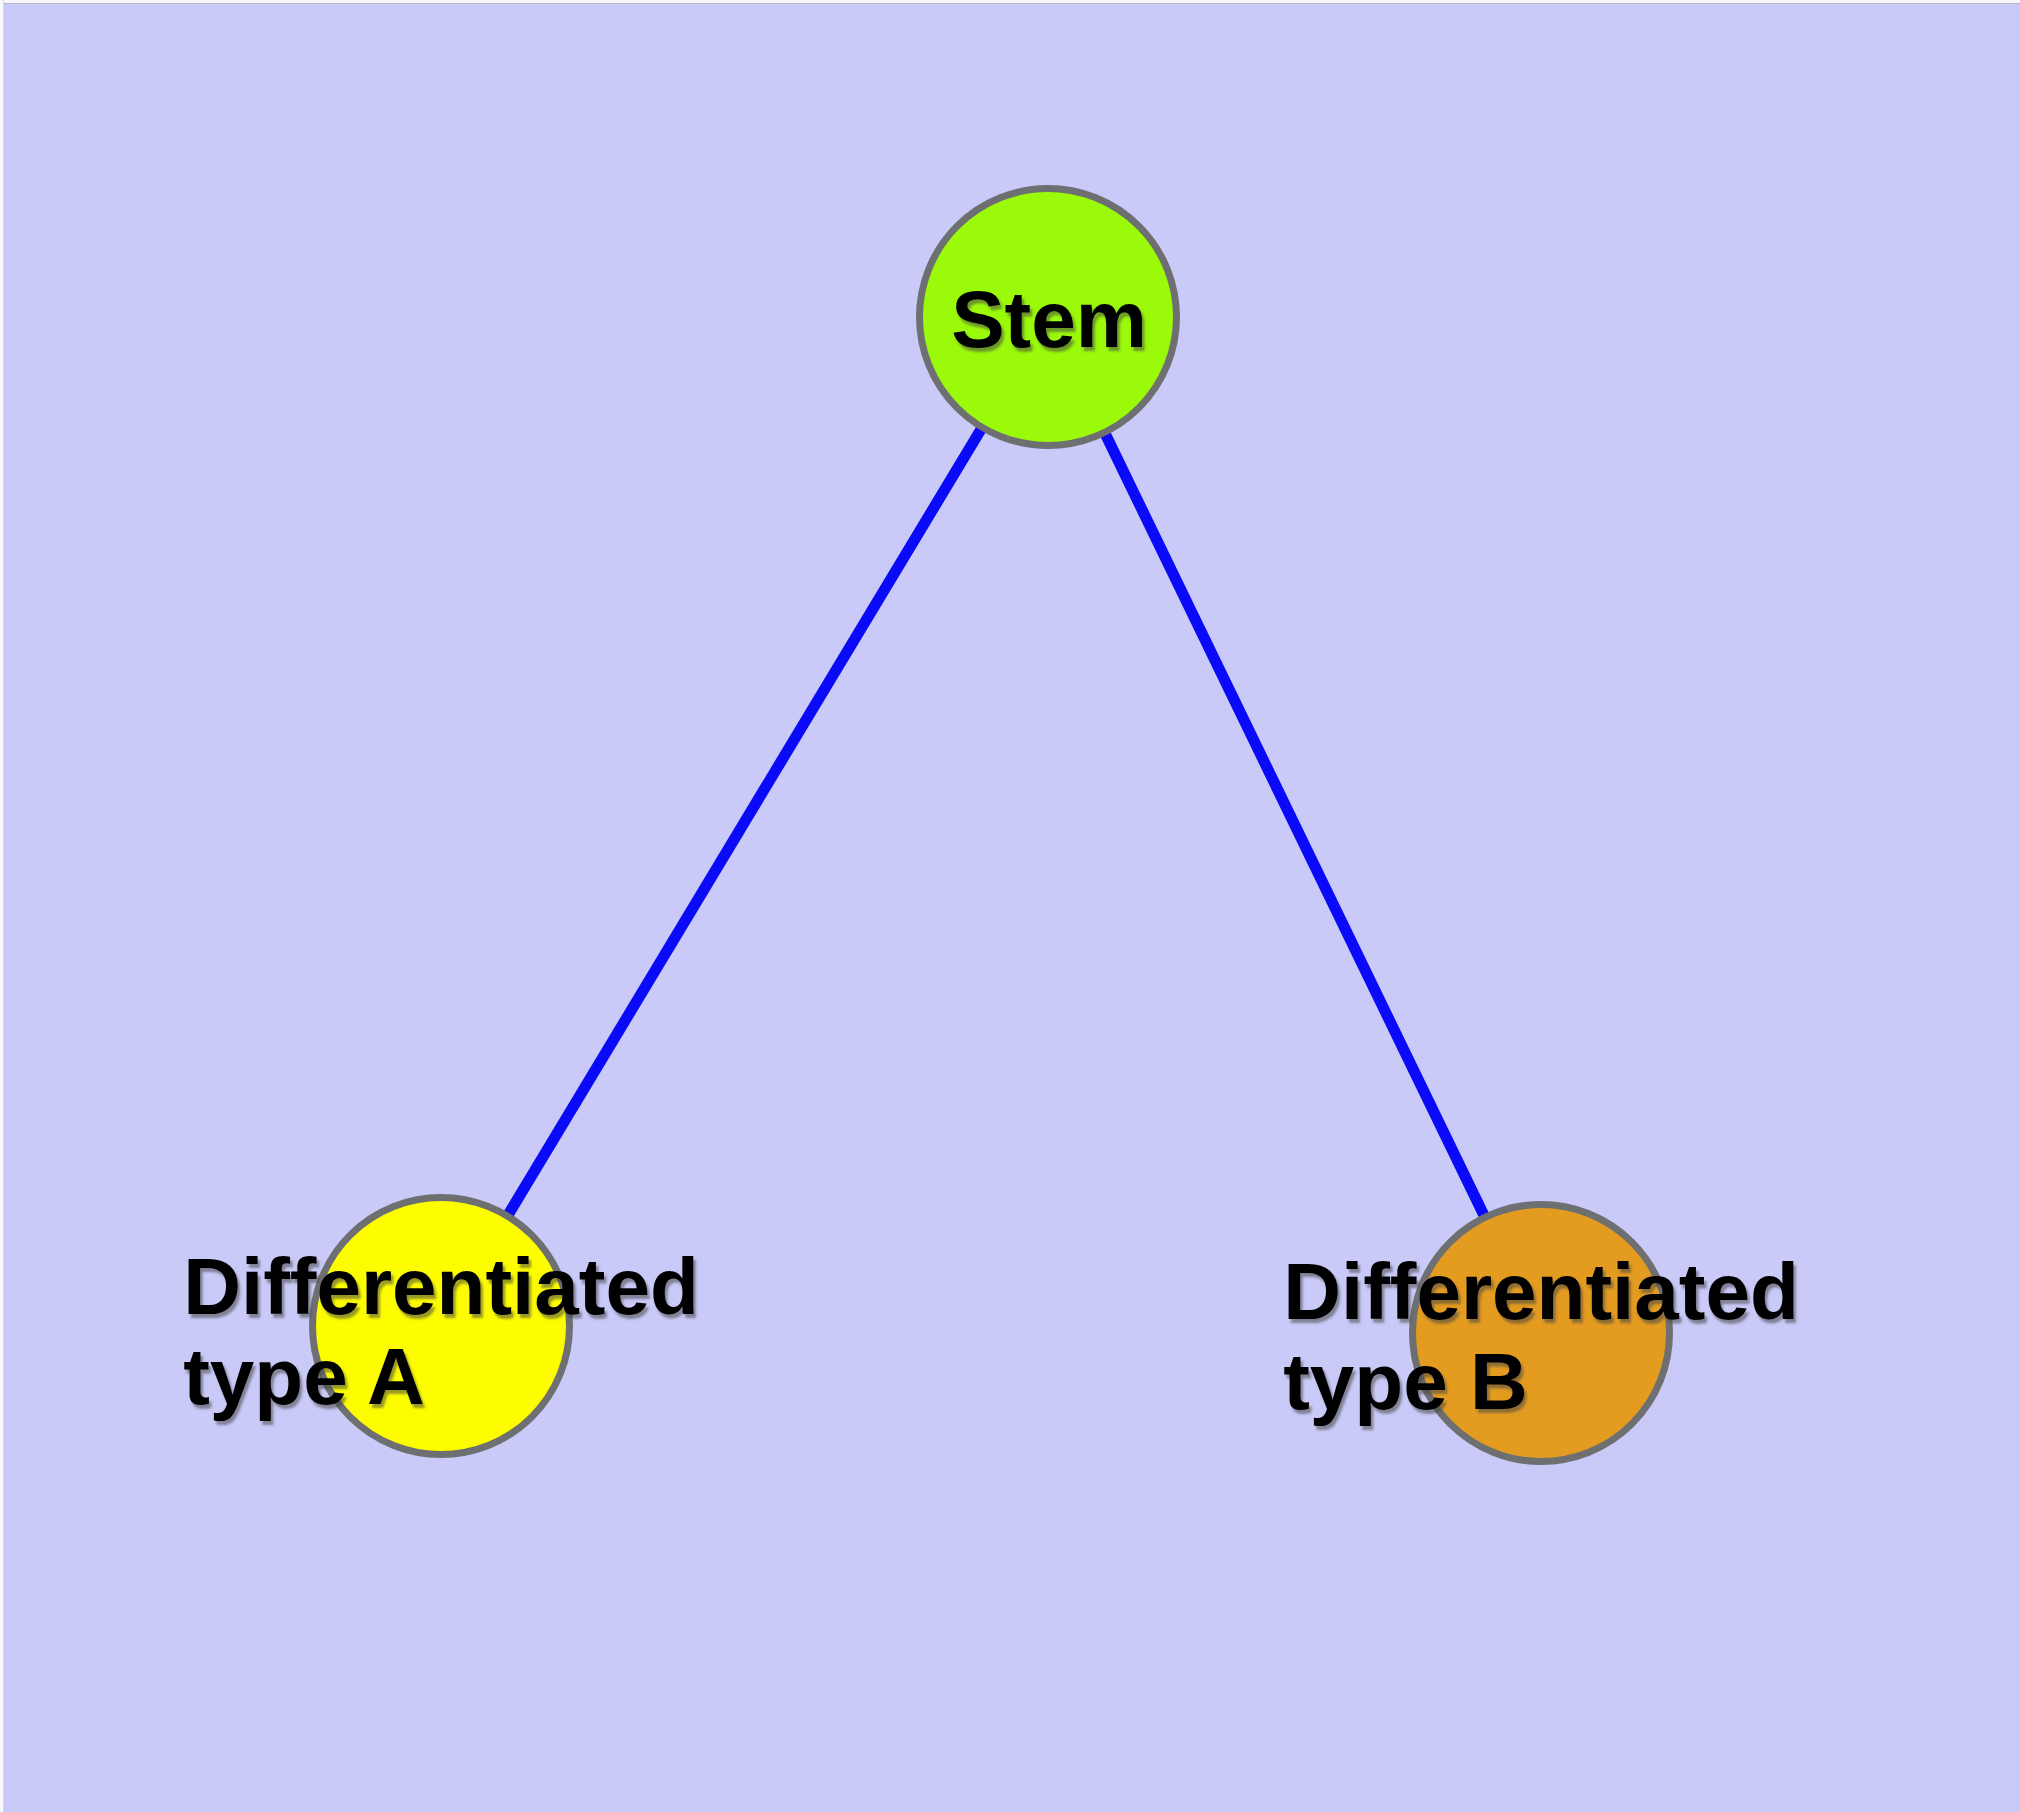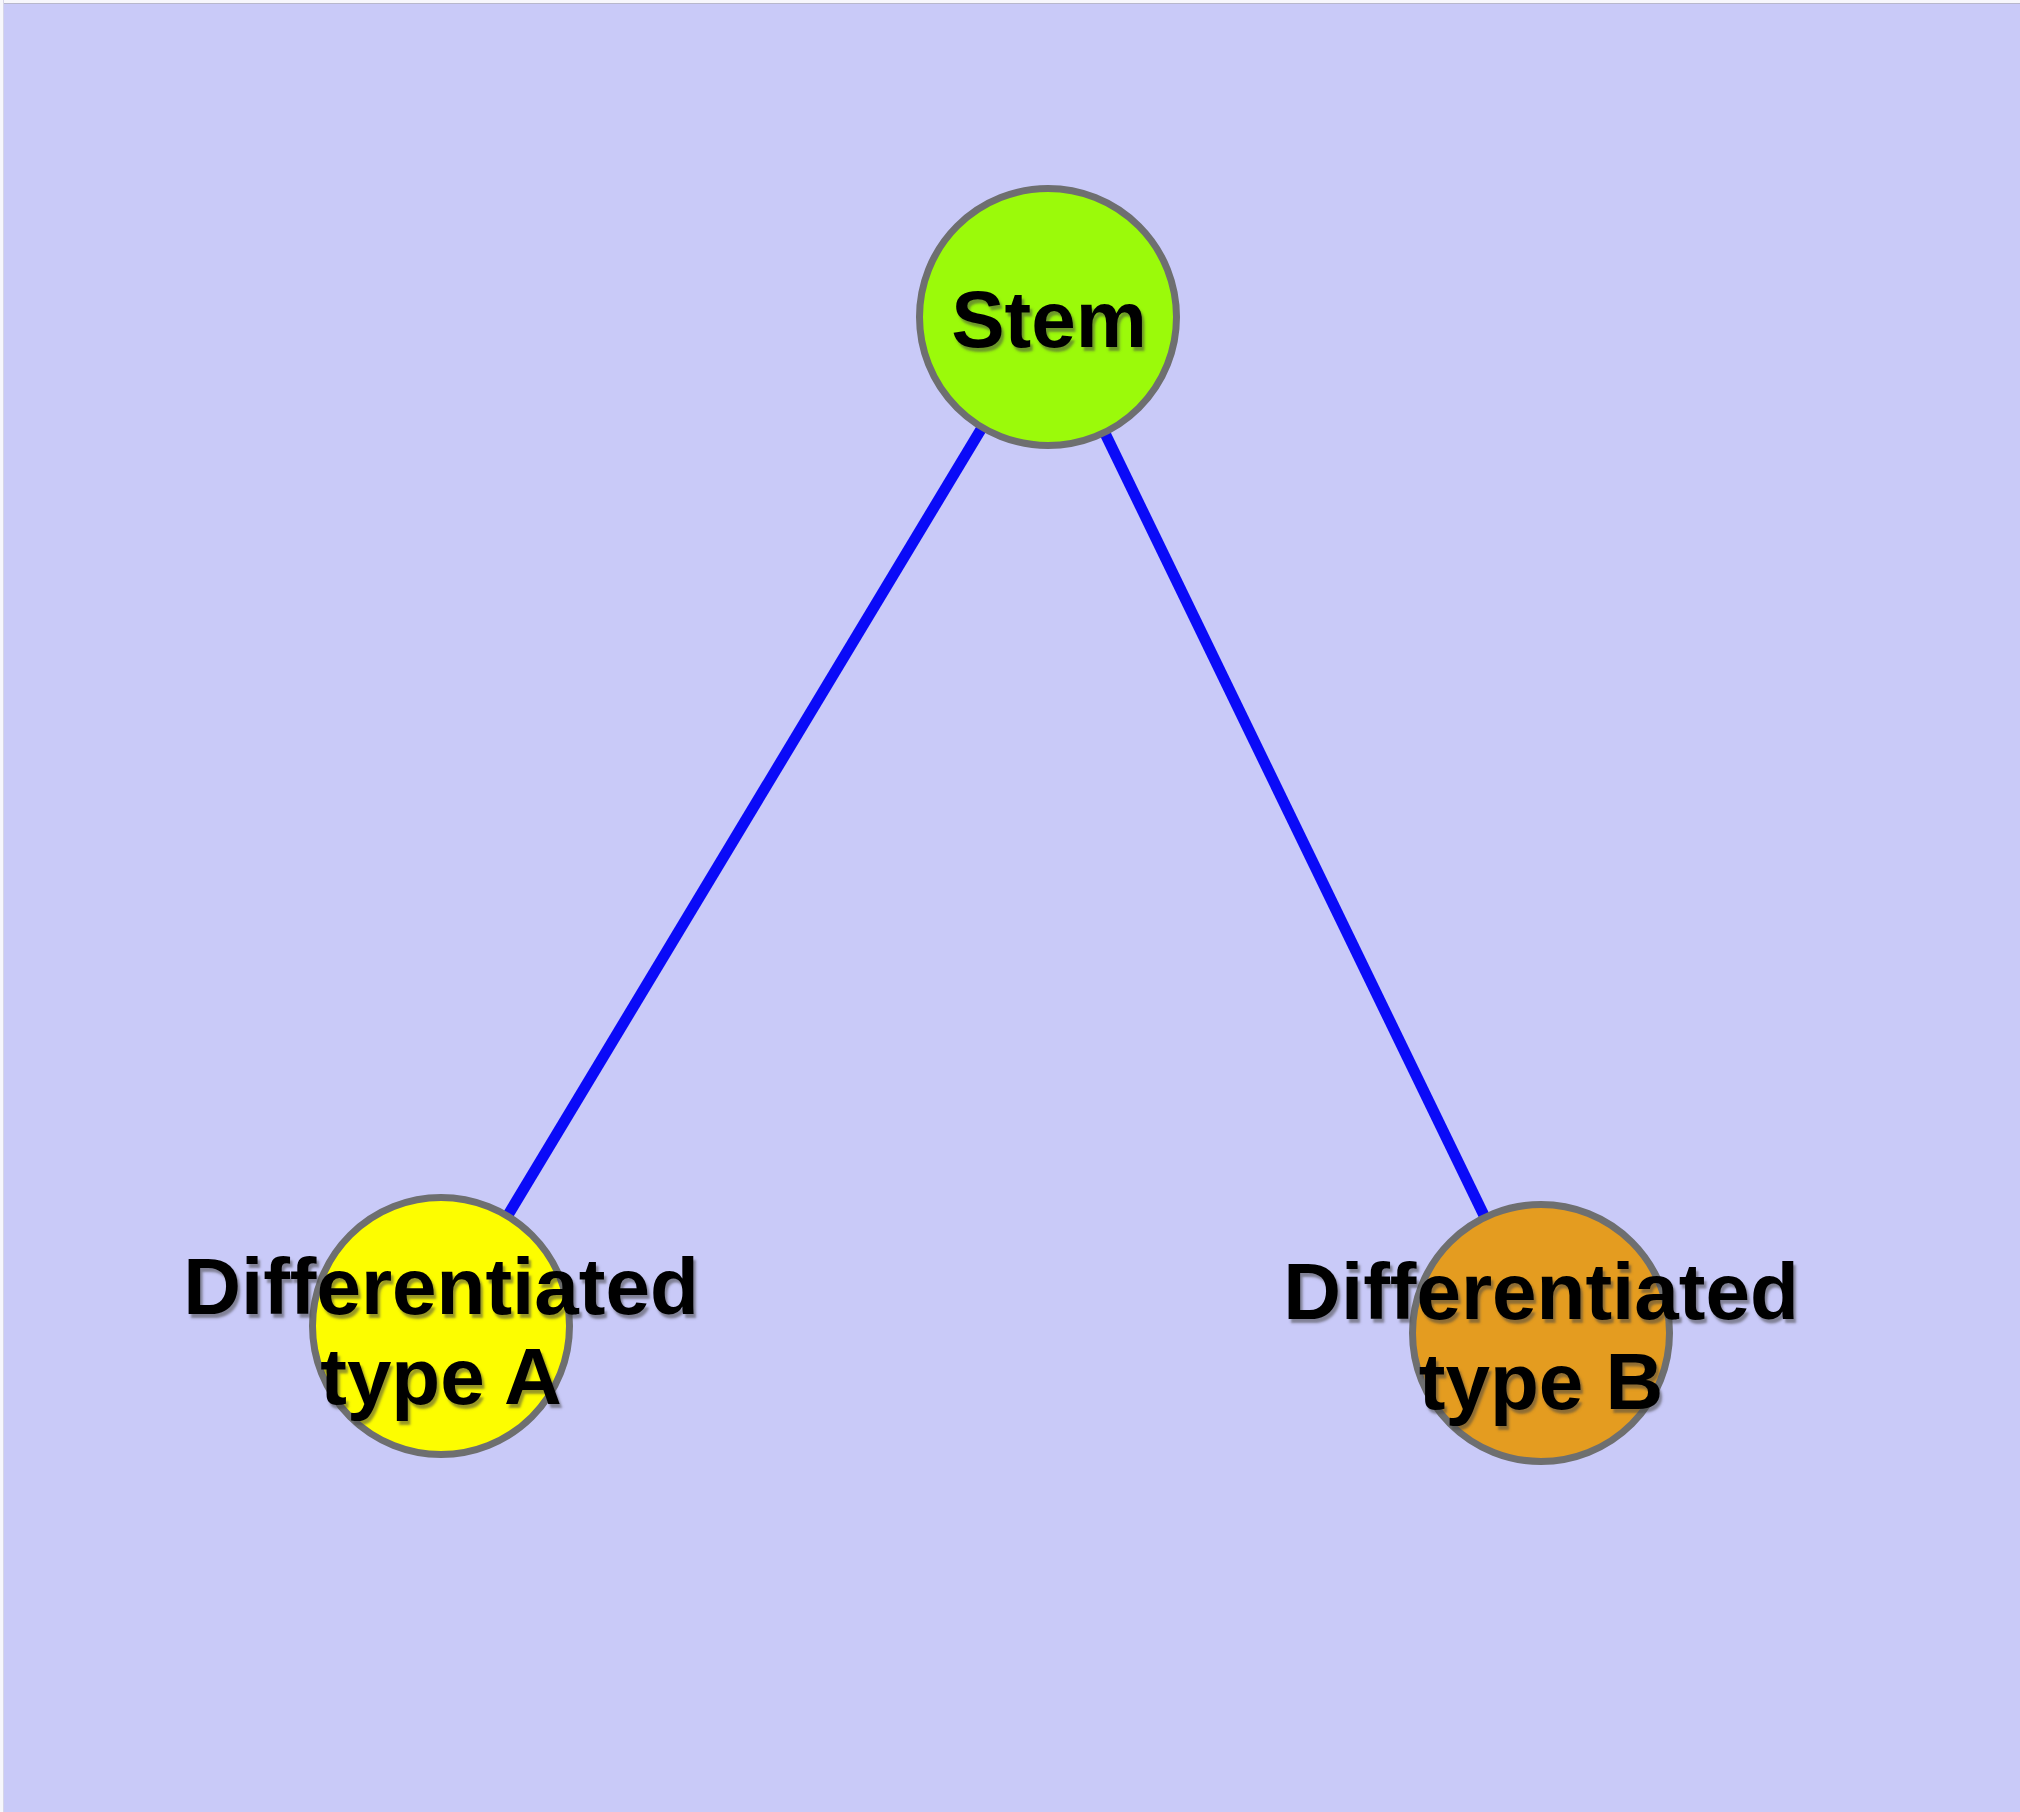--- a/index.html
+++ b/index.html
@@ -47,21 +47,21 @@
   .node.type-b { left: 1409px; top: 1201px; background: #E49C20; }
 
   .node-label {
     position: absolute;
     transform: translate(-50%, -50%);
     z-index: 3;
     color: #000;
     font-weight: bold;
     font-size: 80px;
     line-height: 1.12;
-    text-align: center;
+    text-align: left;
     white-space: pre-line;
     text-shadow: 2.5px 3.4px 2.5px rgba(70,70,70,0.55);
     pointer-events: none;
   }
   .label-stem   { left: 1049px; top: 320px; }
   .label-type-a { left: 441px;  top: 1332px; }
   .label-type-b { left: 1541px; top: 1337px; }
 </style>
 </head>
 <body>

